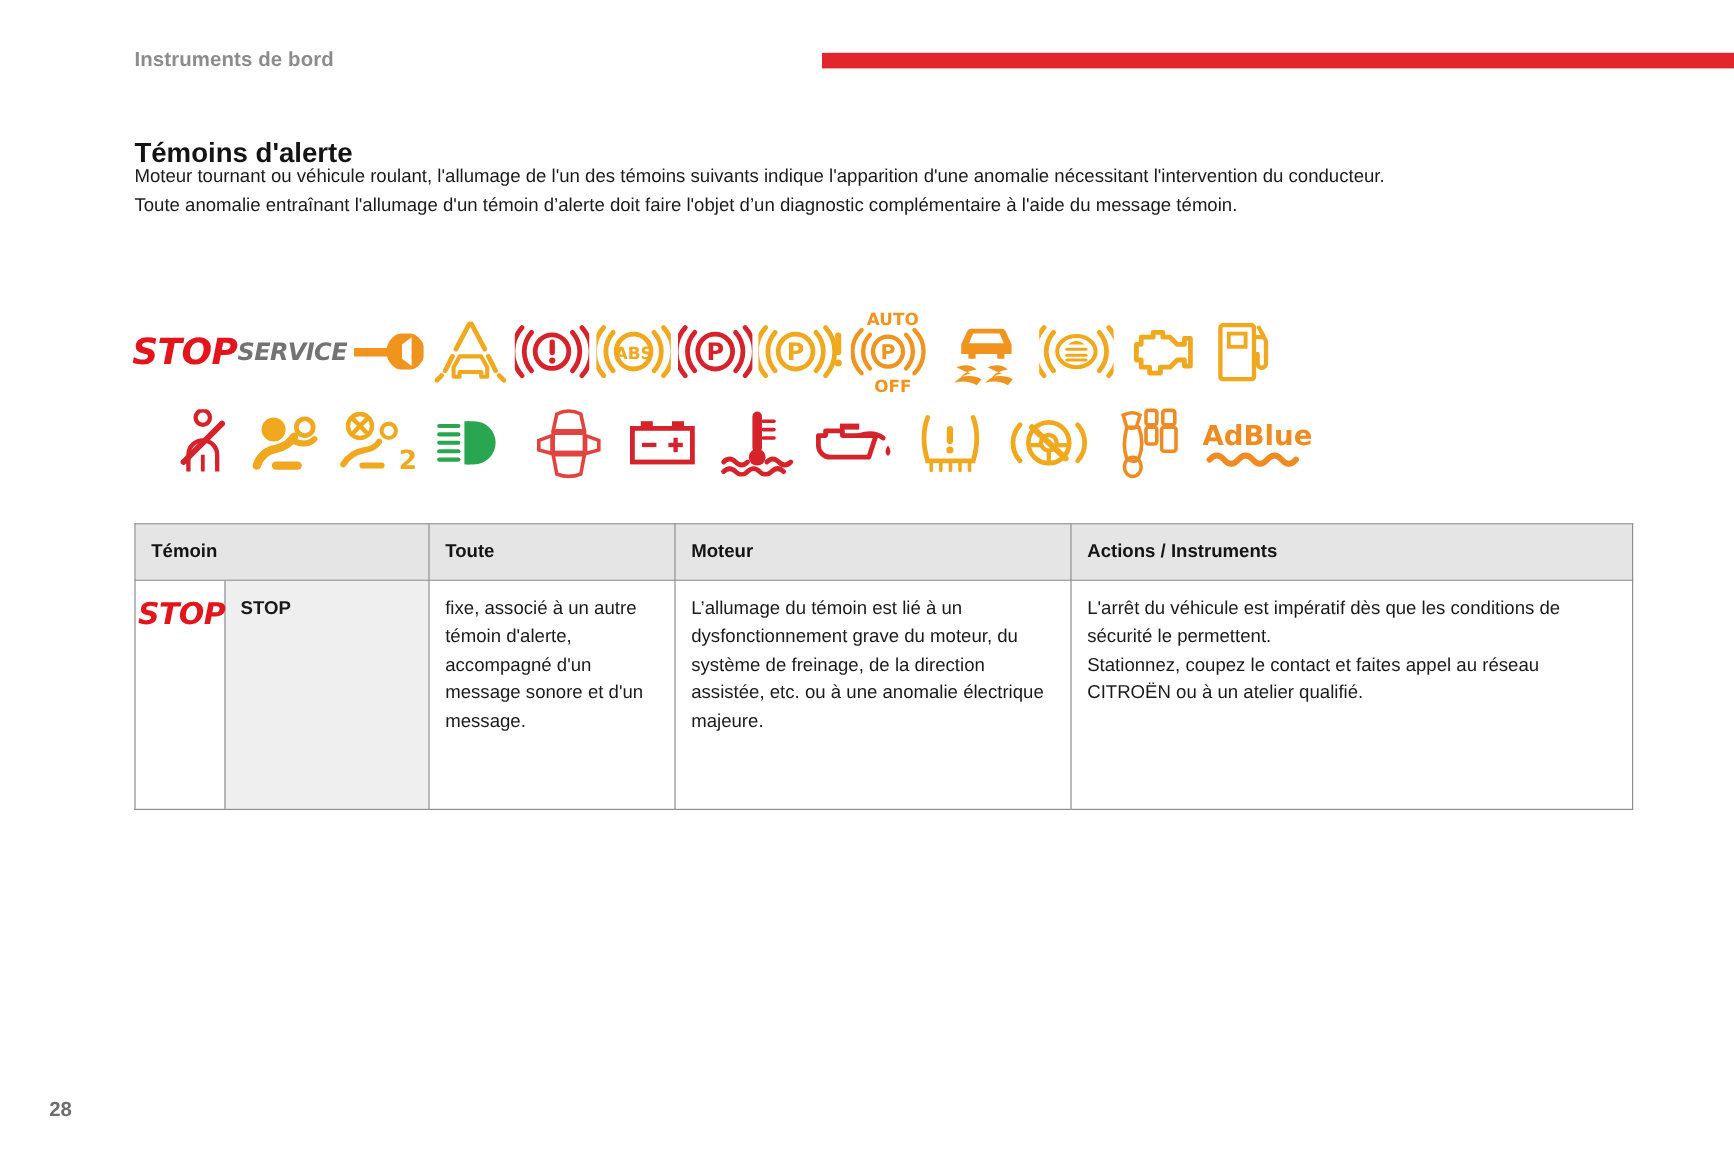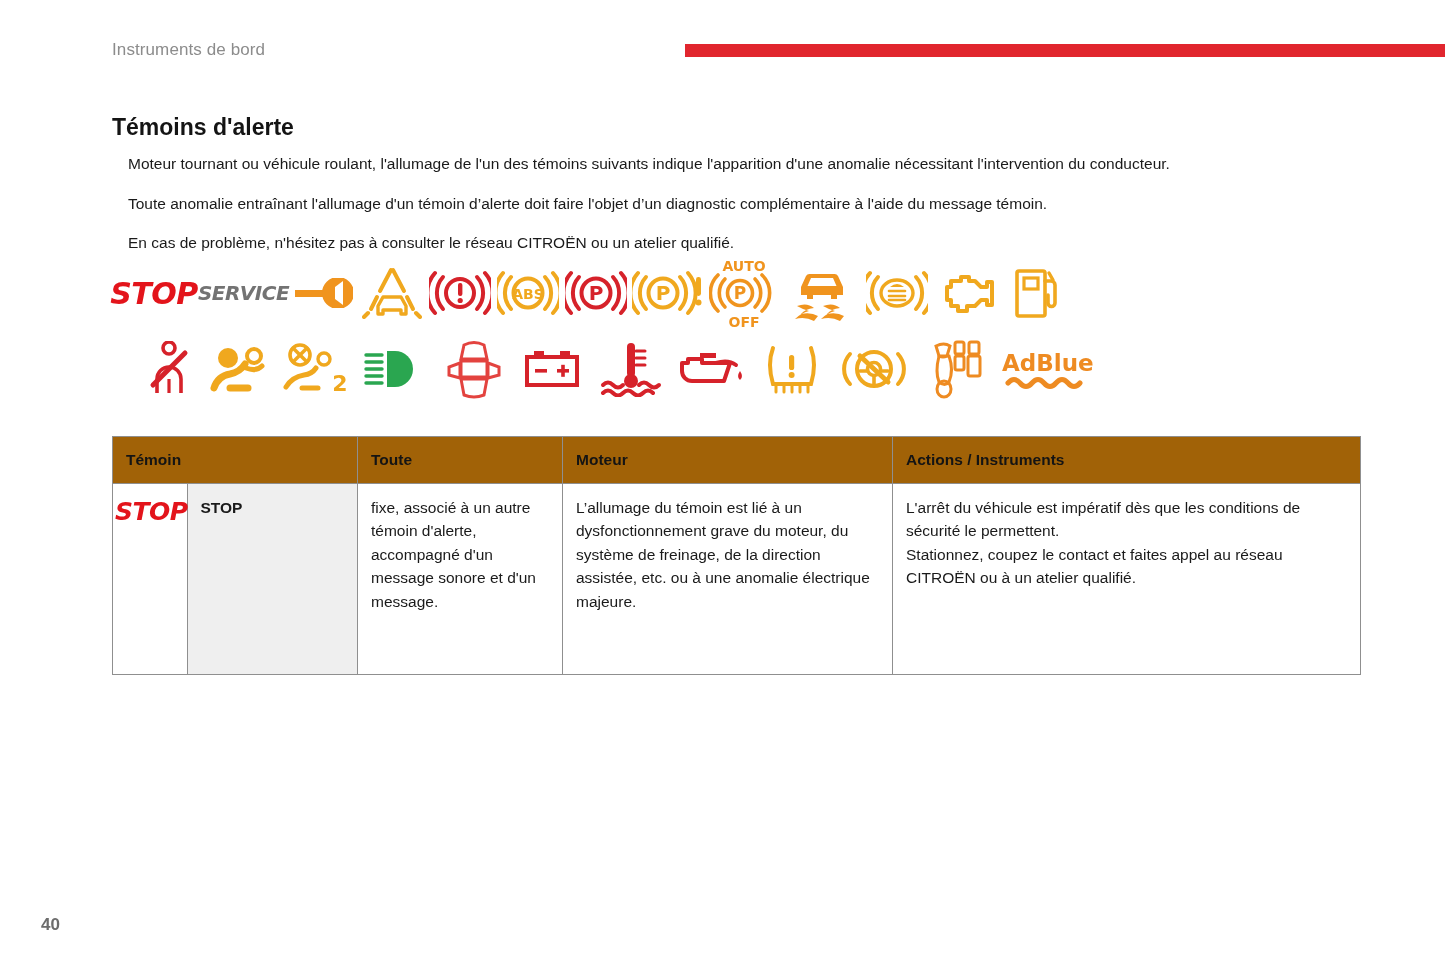--- a/index.html
+++ b/index.html
@@ -7,37 +7,37 @@
   body {
     width:1445px; height:964px;
     background:#ffffff;
     font-family:"Liberation Sans", sans-serif;
     color:#1a1a1a;
     position:relative;
     overflow:hidden;
   }
 
   
-  #header-bar { position:absolute; left:0; top:0; width:1445px; height:80px; }
+  #header-bar { position:absolute; left:0; top:0; width:1445px; height:80px;font-weight:bold; }
   #running-head {
     position:absolute; left:112px; top:40px;
     font-size:17px; color:#8c8c8c; letter-spacing:.1px;
   }
   #header-rule {
     position:absolute; left:685px; top:44px; width:760px; height:13px;
     background:#e1262e;
   }
 
   
   #page-title {
     position:absolute; left:112px; top:99px;
     font-size:23px; font-weight:bold; color:#141414;
   }
   #intro { position:absolute; left:112px; top:136px; width:1180px; }
-  #intro p { margin:16px; font-size:15.5px; line-height:23.5px; color:#1a1a1a; }
+  #intro p { margin:0; font-size:15.5px; line-height:23.5px; color:#1a1a1a; }
 
   
   #icon-gallery { position:absolute; left:112px; top:255px; width:1250px; }
   .icon-row { display:flex; align-items:center; }
   .icon-row.row-1 { height:76px; gap:0px; }
   .icon-row.row-2 { height:76px; gap:0px; }
   .tell { display:flex; align-items:center; justify-content:center; flex:0 0 auto; }
   .tell svg { display:block; }
 
   .wordmark {
@@ -55,21 +55,21 @@
   }
   #tellabletable td, #tellabletable th {
     border:1px solid #8f8f8f;
     vertical-align:top;
     padding:12px 12px 12px 13px;
     font-size:15.5px;
     line-height:23.5px;
     text-align:left;
   }
   #tellabletable thead th {
-    background:#a16207;
+    background:#e5e5e5;
     font-weight:bold;
     height:45px;
     padding-top:11px;
     padding-bottom:11px;
     color:#141414;
   }
   .col-temoin  { width:245px; }
   .col-etat    { width:205px; }
   .col-cause   { width:330px; }
   .col-actions { width:468px; }
@@ -103,21 +103,20 @@
 <div id="header-bar">
   <div id="running-head">Instruments de bord</div>
   <div id="header-rule"></div>
 </div>
 
 <h1 id="page-title">Témoins d'alerte</h1>
 
 <div id="intro">
   <p>Moteur tournant ou véhicule roulant, l'allumage de l'un des témoins suivants indique l'apparition d'une anomalie nécessitant l'intervention du conducteur.</p>
   <p>Toute anomalie entraînant l'allumage d'un témoin d’alerte doit faire l'objet d’un diagnostic complémentaire à l'aide du message témoin.</p>
-  <p>En cas de problème, n'hésitez pas à consulter le réseau CITROËN ou un atelier qualifié.</p>
 </div>
 
 <div id="icon-gallery">
 
   <div class="icon-row row-1">
 
     <div class="tell" style="width:84px;">
       <span class="wordmark" style="font-size:30px;color:#e3141b;">STOP</span>
     </div>
 
@@ -442,13 +441,13 @@
           </table>
       </td>
       <td class="plain-cell">fixe, associé à un autre témoin d'alerte, accompagné d'un message sonore et d'un message.</td>
       <td class="plain-cell">L’allumage du témoin est lié à un dysfonctionnement grave du moteur, du système de freinage, de la direction assistée, etc. ou à une anomalie électrique majeure.</td>
       <td class="plain-cell" style="white-space:pre-line;">L'arrêt du véhicule est impératif dès que les conditions de sécurité le permettent.
 Stationnez, coupez le contact et faites appel au réseau CITROËN ou à un atelier qualifié.</td>
     </tr>
   </tbody>
 </table>
 
-<div id="folio">40</div>
+<div id="folio">28</div>
 
 </body></html>

